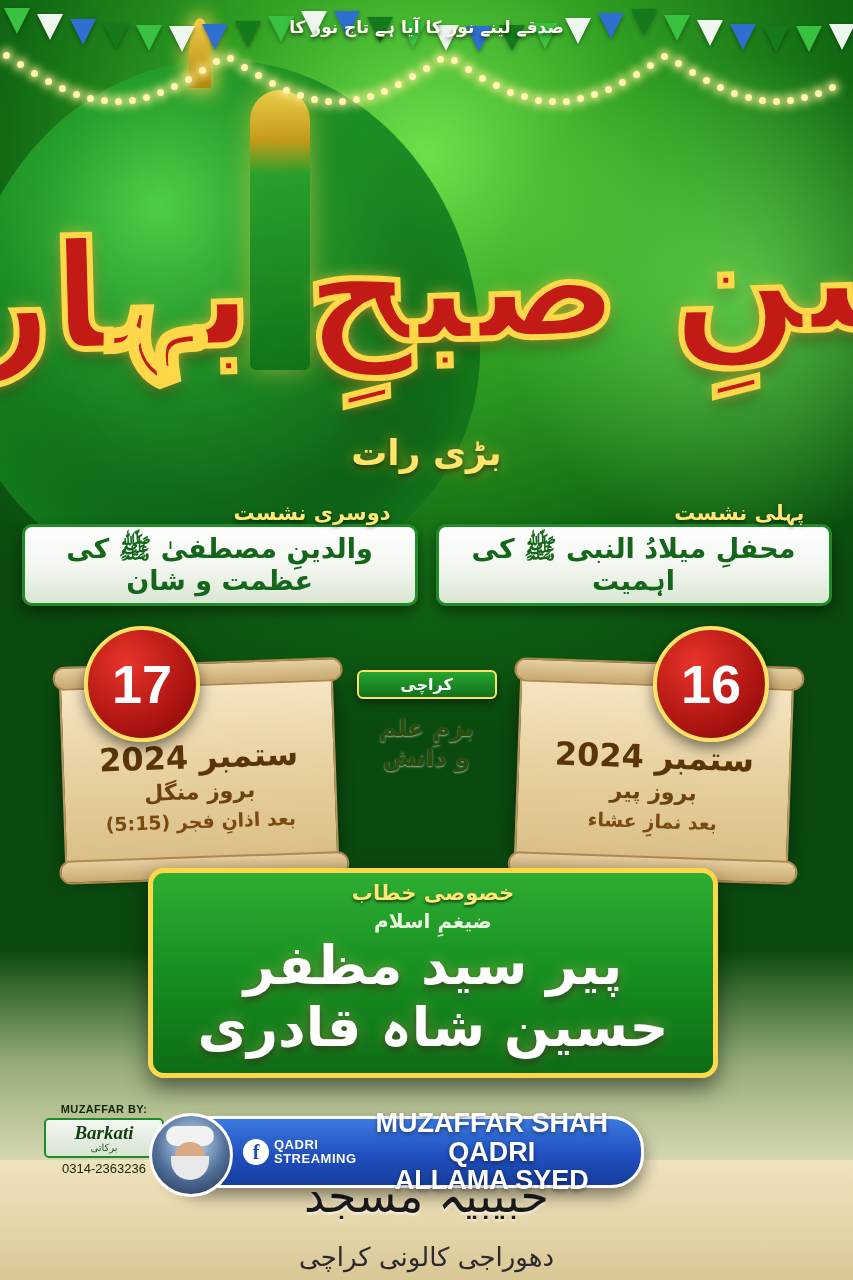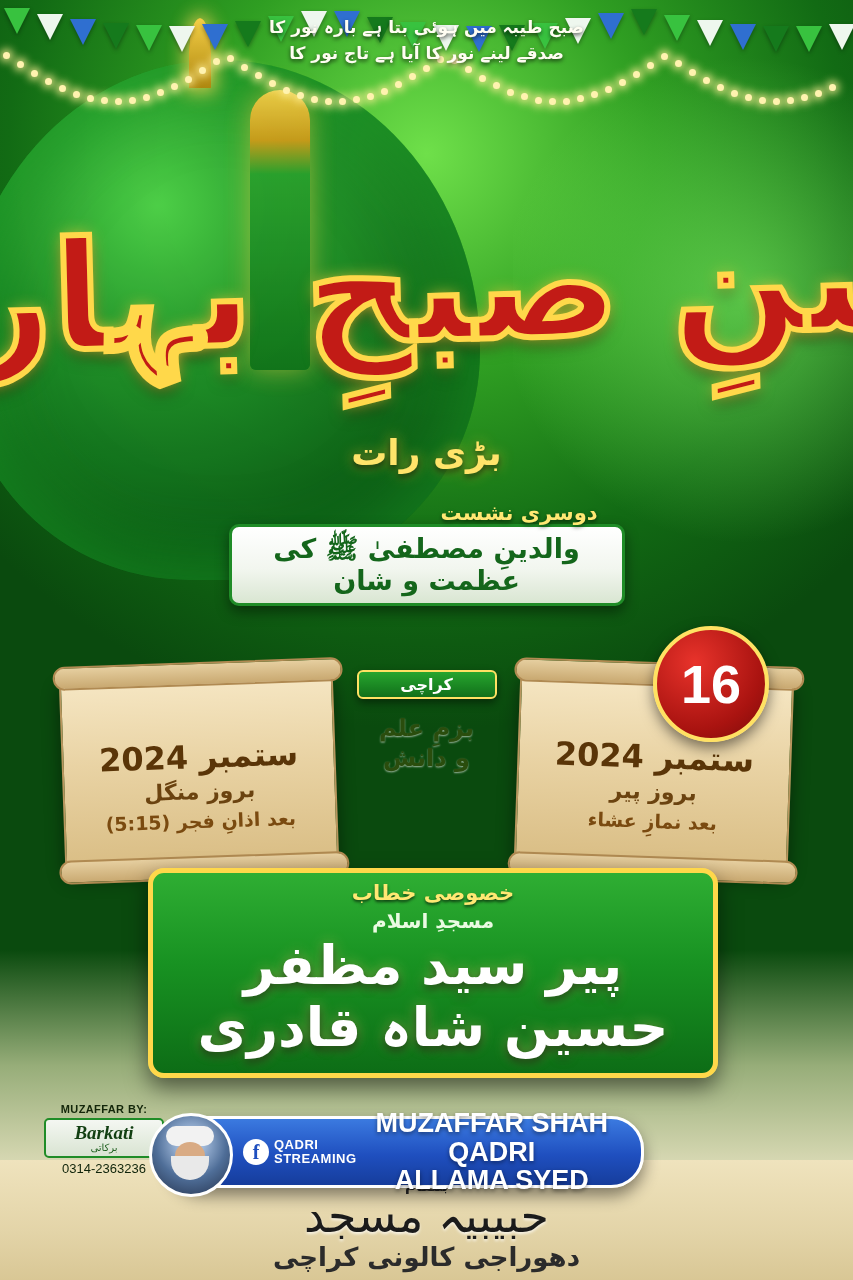--- a/index.html
+++ b/index.html
@@ -272,21 +272,21 @@
     direction:rtl;font-family:"DejaVu Sans",sans-serif;
   }
   .venue .crest{
     font-size:15px;font-weight:bold;color:#2a2a2a;margin-bottom:-4px;
   }
   .venue .name{
     font-size:46px;font-weight:normal;color:#1b1b1b;
     text-shadow:0 2px 3px rgba(255,255,255,.7);
     line-height:1.1;
   }
-  .venue .addr{font-size:26px;font-weight:bold;color:#2b2b2b;}
+  .venue .addr{font-size:26px;font-weight:normal;color:#2b2b2b;margin-top:20px;}
 </style>
 </head>
 <body>
 
 <div class="poster">
 
   <div class="bg-dome"></div>
   <div class="bg-minaret"></div>
   <div class="bg-right-glow"></div>
   <div class="bg-bottom-city"></div>
@@ -375,30 +375,33 @@
       <div class="bulb" style="left: 745px; top: 94.4477px;"></div>
       <div class="bulb" style="left: 759px; top: 97.1231px;"></div>
       <div class="bulb" style="left: 773px; top: 97.9995px;"></div>
       <div class="bulb" style="left: 787px; top: 97.0422px;"></div>
       <div class="bulb" style="left: 801px; top: 94.2891px;"></div>
       <div class="bulb" style="left: 815px; top: 89.8501px;"></div>
       <div class="bulb" style="left: 829px; top: 83.9022px;"></div>
     </div>
 
   <div class="couplet">
-    <div>صبح طیبہ میں ہوئی بتا ہے بارہ نور کا</div>
     <div>صدقے لینے نور کا آیا ہے تاج نور کا</div>
   </div>
 
   <div class="title-wrap">
     <div class="title-main">جشنِ صبحِ بہاراں</div>
   </div>
   <div class="title-sub">بڑی رات</div>
 
   <div class="sessions">
+    <div class="session">
+      <div class="session-tag">پہلی نشست</div>
+      <div class="session-text">محفلِ میلادُ النبی ﷺ کی اہمیت</div>
+    </div>
     <div class="session">
       <div class="session-tag">دوسری نشست</div>
       <div class="session-text">والدینِ مصطفیٰ ﷺ کی عظمت و شان</div>
     </div>
   </div>
 
   <div class="scrolls">
 
     <div class="scroll right">
       <div class="scroll-body">
@@ -409,33 +412,34 @@
     </div>
     <div class="badge b-right">16</div>
 
     <div class="scroll left">
       <div class="scroll-body">
         <div class="scroll-month">ستمبر 2024</div>
         <div class="scroll-day">بروز منگل</div>
         <div class="scroll-time">بعد اذانِ فجر (5:15)</div>
       </div>
     </div>
+    <div class="badge b-left">17</div>
 
     <div class="center-flag">
       <div class="ribbon">کراچی</div>
       <div class="mid">
         <span>بزمِ علم</span><br>
         <span>و دانش</span>
       </div>
     </div>
   </div>
 
   <div class="speaker-panel">
     <div class="sp-top">خصوصی خطاب</div>
-    <div class="sp-title">مسجدِ اسلام</div>
+    <div class="sp-title">ضیغمِ اسلام</div>
     <div class="sp-name">پیر سید مظفر حسین شاہ قادری</div>
   </div>
 
   <div class="designer">
     <div class="lbl">MUZAFFAR BY:</div>
     <div class="brand">
       <div class="brand-name">Barkati</div>
       <div class="brand-sub">برکاتی</div>
     </div>
     <div class="phone">0314-2363236</div>

